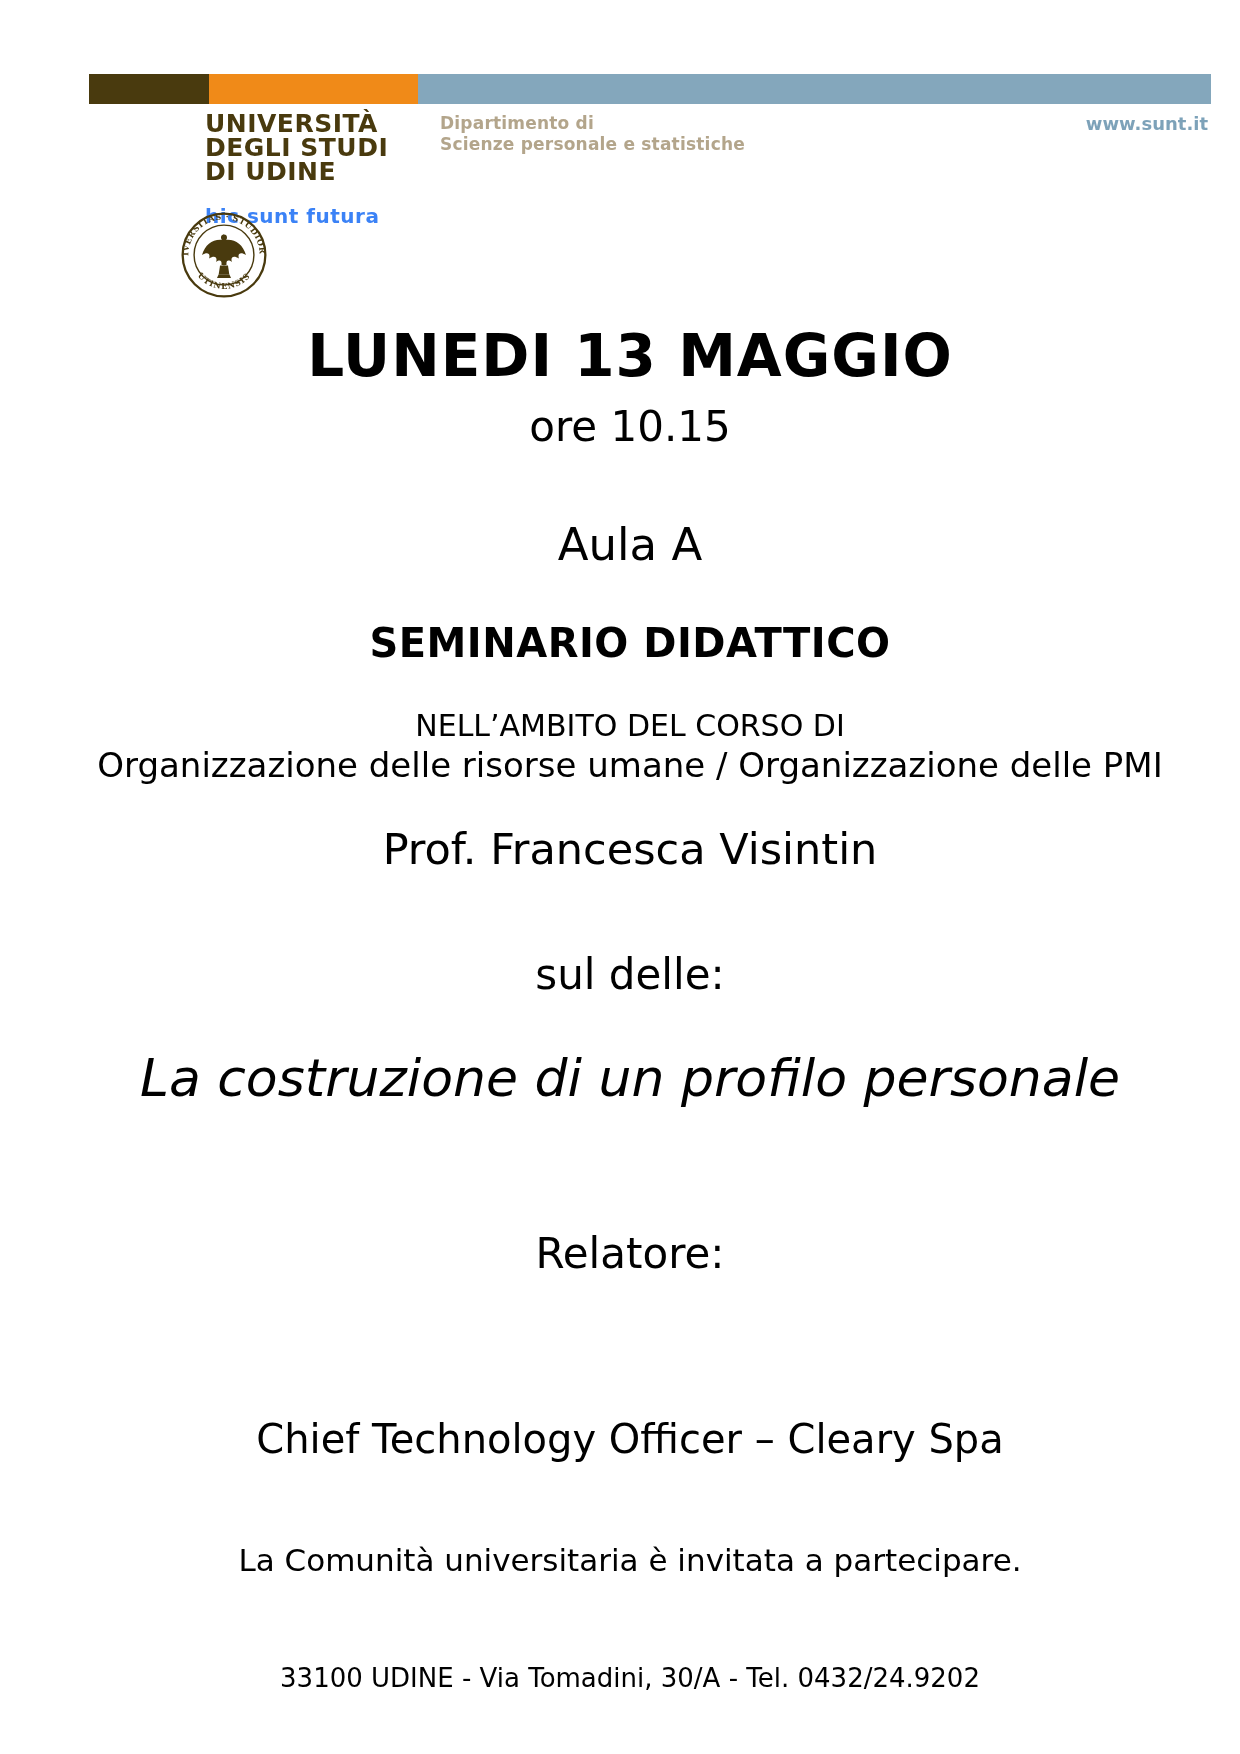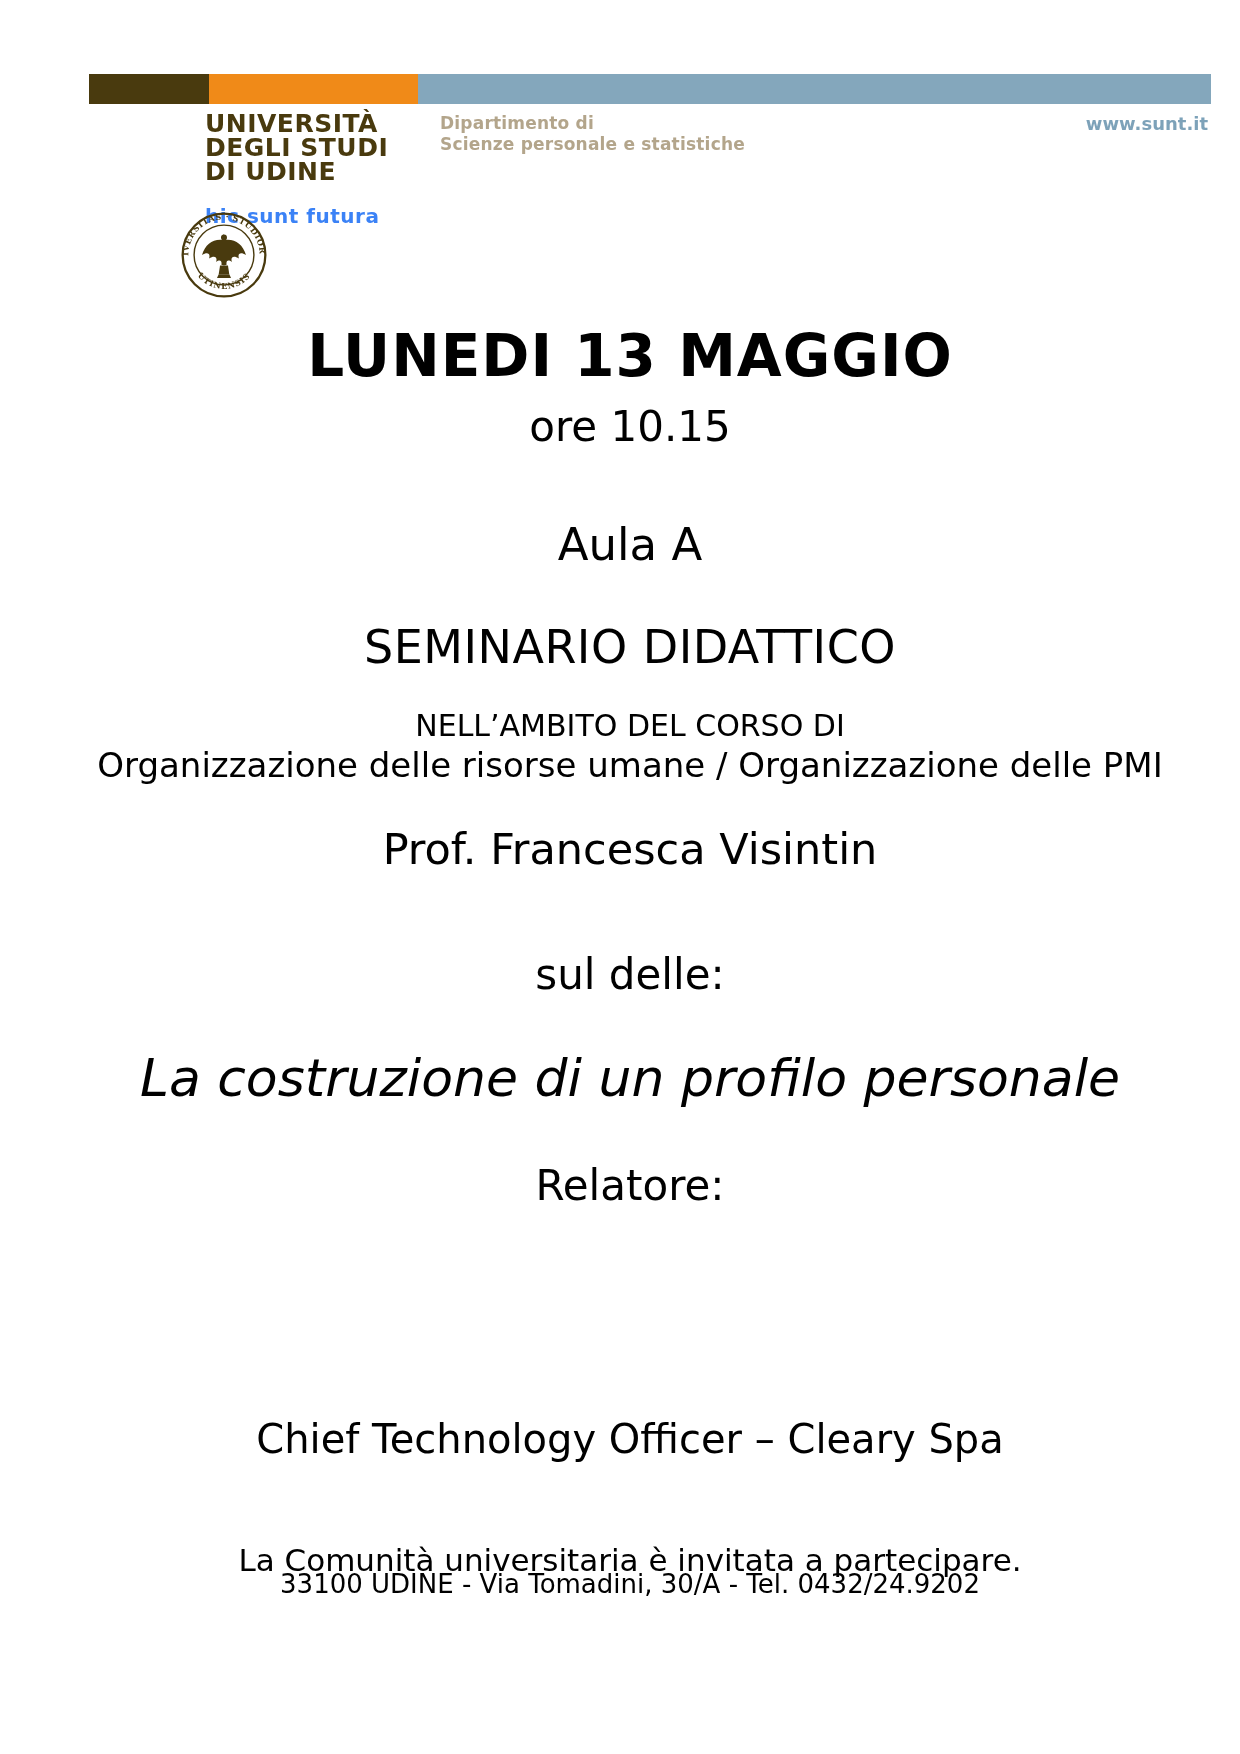--- a/index.html
+++ b/index.html
@@ -22,31 +22,31 @@
   .logo-tagline{font-weight:bold;font-size:20px;color:#3b82f6;margin-top:20px;letter-spacing:0.5px;}
   .dept-block{position:absolute;left:440px;top:113px;line-height:21px;}
   .dept-line{font-weight:bold;font-size:17px;color:#b3a58b;letter-spacing:0.2px;}
   .website{position:absolute;right:32px;top:113px;font-weight:bold;font-size:18px;color:#7da2b9;}
   .seal{position:absolute;left:180px;top:211px;width:88px;height:88px;}
   
   .line{position:absolute;left:0;right:0;text-align:center;white-space:nowrap;padding-left:20px;}
   .l-date      {top:322px;font-size:58px;font-weight:bold;letter-spacing:1px;}
   .l-time      {top:402px;font-size:42px;}
   .l-room      {top:518px;font-size:45px;}
-  .l-event     {top:620px;font-size:46px;font-weight:normal;letter-spacing:0.5px;}
+  .l-event     {top:620px;font-size:40px;font-weight:bold;letter-spacing:0.5px;}
   .l-courseintro{top:708px;font-size:30px;}
   .l-coursename{top:745px;font-size:34px;}
   .l-prof      {top:824px;font-size:43px;}
   .l-topiclabel{top:950px;font-size:42px;}
   .l-topic     {top:1048px;font-size:52px;font-style:italic;}
-  .l-speakerlabel{top:1161px;font-size:42px;}
+  .l-speakerlabel{top:1229px;font-size:42px;}
   .l-speaker   {top:1330px;font-size:51px;font-weight:bold;}
   .l-speakertitle{top:1416px;font-size:40px;}
   .l-invite    {top:1542px;font-size:31px;}
-  .l-footer    {top:1569px;font-size:26px;}
+  .l-footer    {top:1663px;font-size:26px;}
 </style>
 </head>
 <body>
 
 <div class="page">
 
   <div class="topbar">
     <div class="seg1" style="background: rgb(73, 58, 14);"></div>
     <div class="seg2" style="background: rgb(240, 138, 24);"></div>
     <div class="seg3" style="background: rgb(132, 167, 188);"></div>

